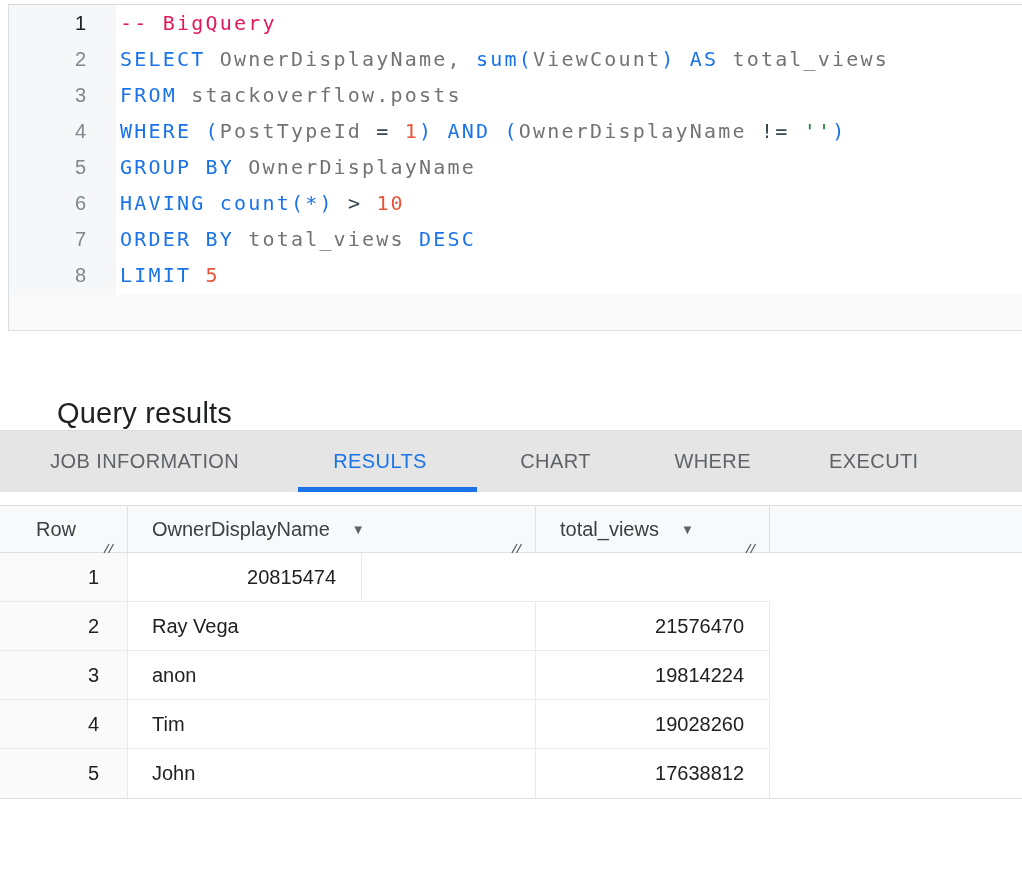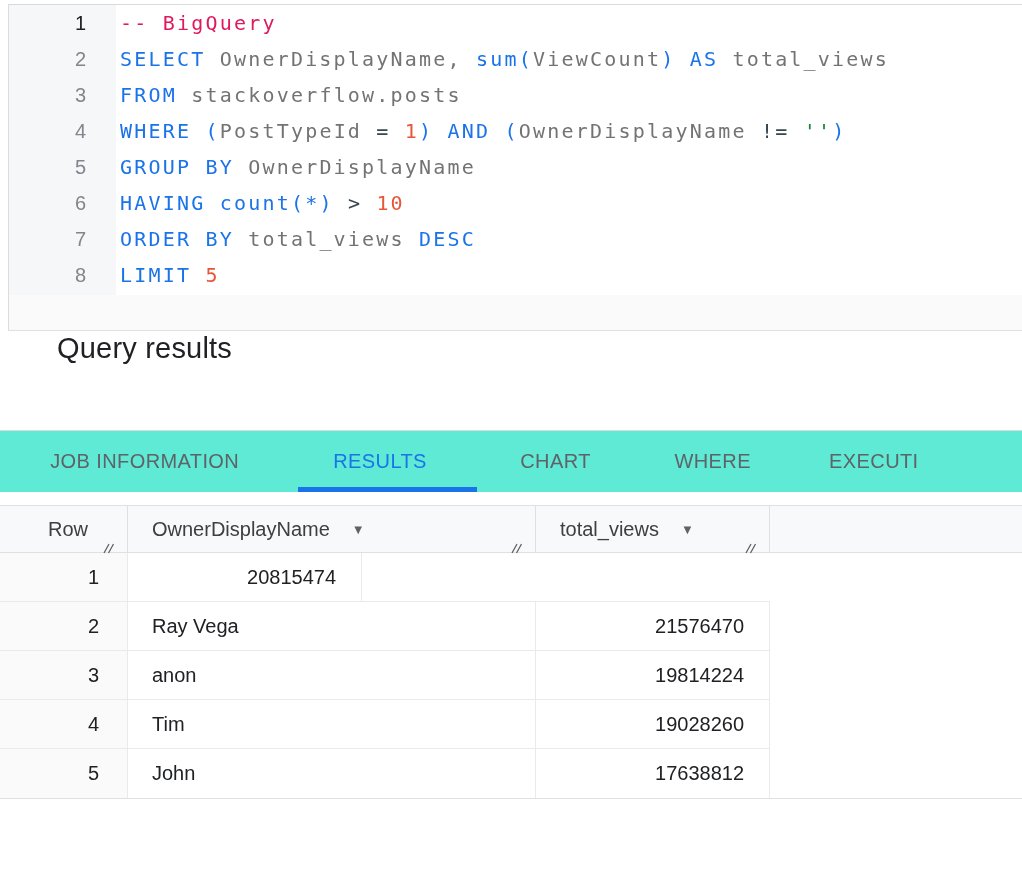--- a/index.html
+++ b/index.html
@@ -21,42 +21,42 @@
   .editor-foot{position:absolute;left:0;right:0;top:290px;height:35px;background:#fafafa;}
   .tok-kw,.tok-pun,.tok-fn{color:#1a73e8;}
   .tok-com{color:#e0185c;}
   .tok-num{color:#e8553a;}
   .tok-str{color:#188038;}
   .tok-op{color:#37474f;}
   .tok-id{color:#737373;}
 
   
   .results-title-bar{position:absolute;top:332px;left:0;right:0;height:98px;background:#fff;
-                     display:flex;align-items:flex-start;padding-left:57px;box-sizing:border-box;}
+                     display:flex;align-items:flex-end;padding-left:57px;box-sizing:border-box;}
   .results-title{font-size:29px;font-weight:400;color:#202124;letter-spacing:.2px;}
 
   
   .tabbar{position:absolute;top:430px;left:0;right:0;height:62px;box-sizing:border-box;
-          border-top:1px solid #dadce0;display:flex;padding-left:0;background:#5eead4;}
+          border-top:1px solid #dadce0;display:flex;padding-left:0;background:#e5e5e5;}
   .tab{display:flex;align-items:center;justify-content:center;box-sizing:border-box;
        font-size:20px;font-weight:500;letter-spacing:.4px;color:#5f6368;cursor:pointer;
        white-space:nowrap;}
   .tab.left-align{justify-content:flex-start;padding-left:44px;}
   .tab.active{color:#1a73e8;}
   .tab-underline{position:absolute;bottom:0;height:5px;background:#1a73e8;}
 
   
   .results-table{position:absolute;top:505px;left:0;right:0;}
   .thead{display:flex;height:48px;background:#f8f9fa;box-sizing:border-box;
          border-top:1px solid #e0e0e0;border-bottom:1px solid #e0e0e0;}
   .th{position:relative;display:flex;align-items:center;box-sizing:border-box;
       font-size:20px;font-weight:500;color:#3c4043;}
   .th.b-r{border-right:1px solid #e0e0e0;}
   .th-pad{padding-left:24px;}
-  .th-row{padding-left:48px;}
+  .th-row{padding-left:36px;}
   .sort-arrow{font-size:13px;color:#5f6368;margin-left:22px;line-height:1;}
   .handle{position:absolute;right:12px;bottom:3px;width:13px;height:13px;}
   .tr{display:flex;height:49px;width:770px;box-sizing:border-box;
       border-bottom:1px solid #e8eaed;background:#fff;}
   .tr:last-child{border-bottom:none;}
   .td{display:flex;align-items:center;box-sizing:border-box;font-size:20px;color:#202124;}
   .td-rownum{width:128px;justify-content:flex-end;padding-right:28px;background:#fafafa;
              border-right:1px solid #e8eaed;}
   .td-owner{width:408px;padding-left:24px;border-right:1px solid #e8eaed;}
   .td-views{width:234px;justify-content:flex-end;padding-right:25px;border-right:1px solid #e8eaed;}

